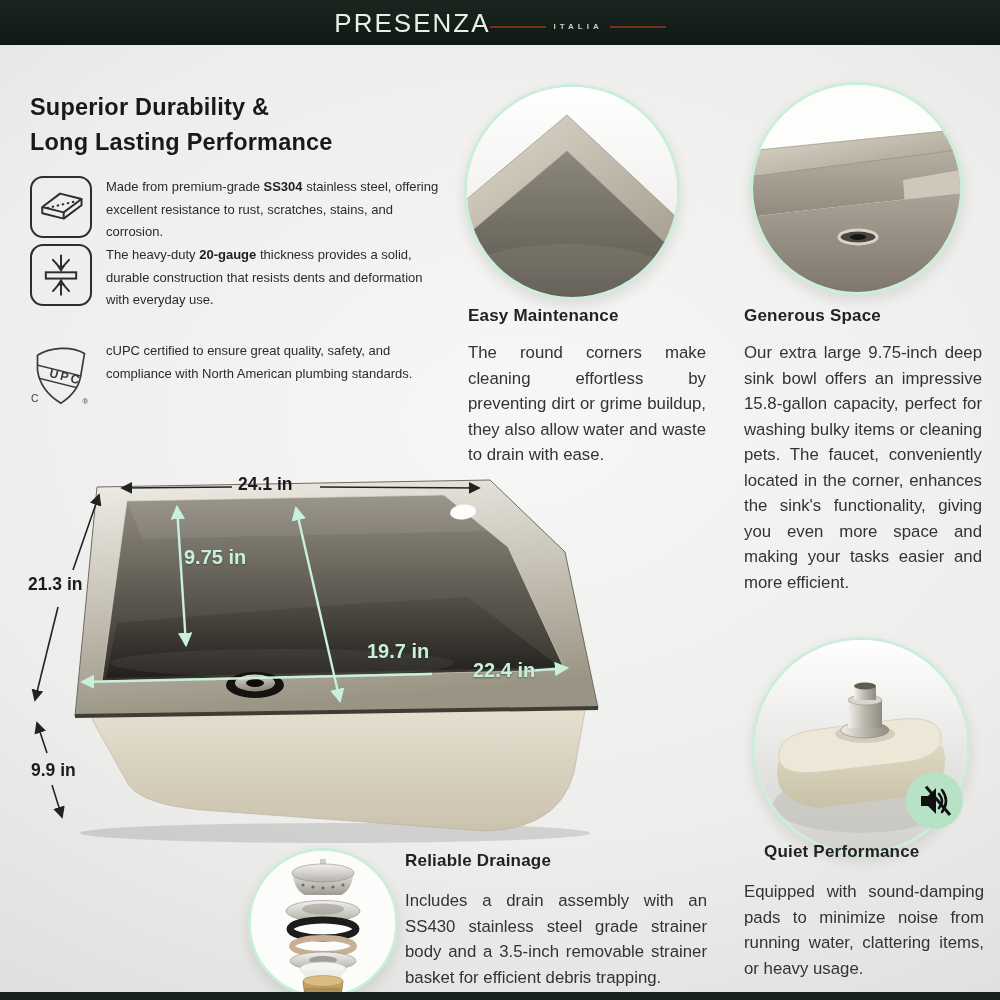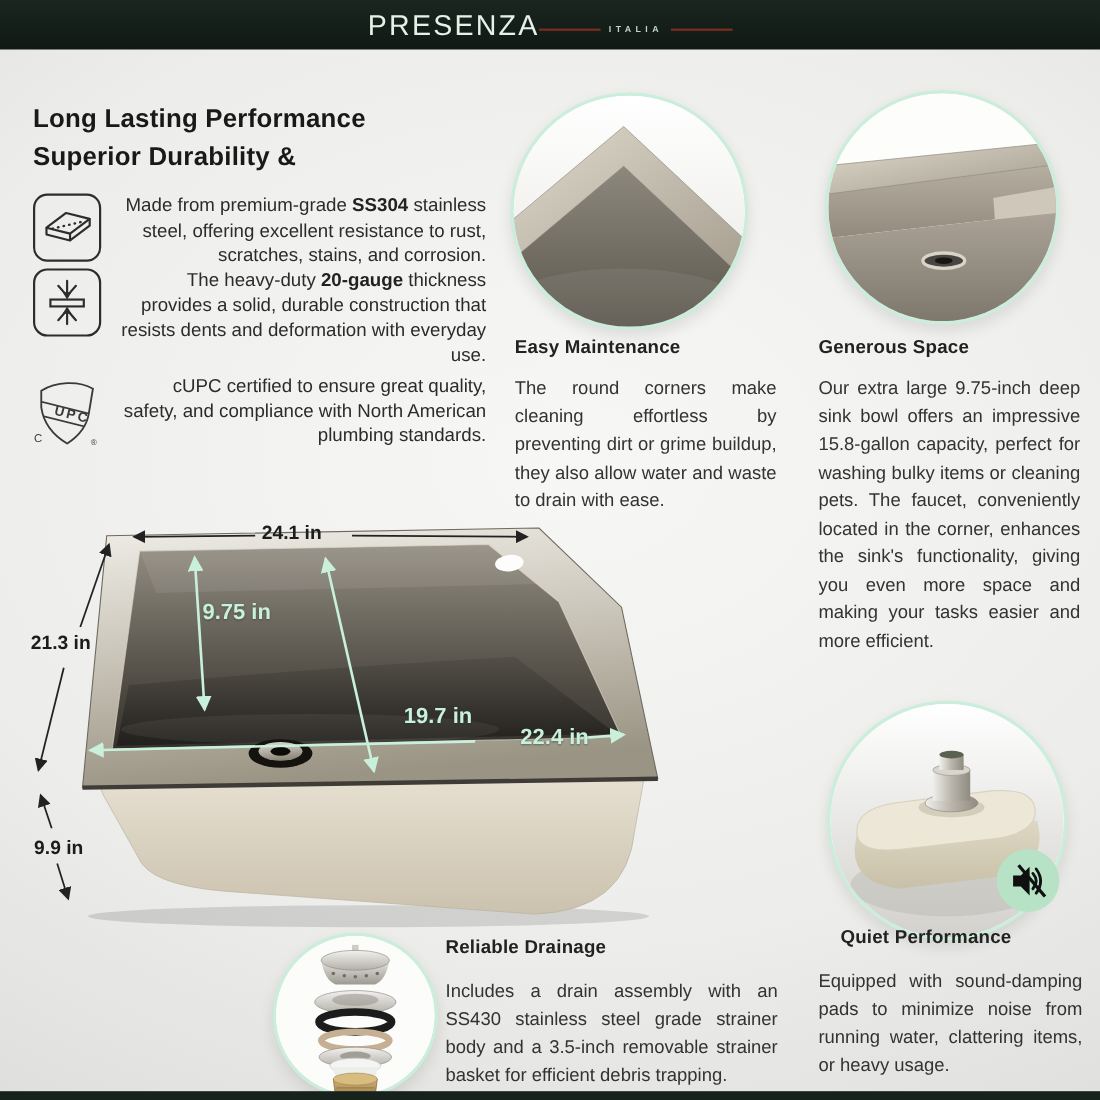--- a/index.html
+++ b/index.html
@@ -16,21 +16,21 @@
   .logo .sub .ln{width:56px;height:2px;background:#7c2d1d;}
   .logo .sub .it{color:#c7d1cb;font-size:8px;letter-spacing:4px;font-weight:600;}
   .ftr{position:absolute;left:0;bottom:0;width:1000px;height:8px;background:#17221c;}
   
   .headline{position:absolute;left:30px;top:90px;font-size:23.5px;font-weight:700;
     color:#191919;line-height:35px;letter-spacing:.2px;}
   .feat{position:absolute;left:30px;display:flex;gap:14px;width:412px;}
   .feat .icobox{flex:0 0 58px;width:58px;height:58px;border:2px solid #2d2d2d;border-radius:13px;
     display:flex;align-items:center;justify-content:center;background:transparent;}
   .feat .iconly{flex:0 0 62px;width:62px;height:66px;display:flex;align-items:flex-start;justify-content:center;}
-  .feat .ftx{font-size:17px;line-height:22.5px;color:#2b2b2b;width:344px;text-align:right;}
+  .feat .ftx{font-size:13px;line-height:22.5px;color:#2b2b2b;width:344px;}
   .feat .ftx b{font-weight:700;color:#222;}
   
   .circ{position:absolute;border-radius:50%;border:3px solid #cbeddb;overflow:hidden;
     background:#fff;box-shadow:0 6px 14px rgba(0,0,0,.10);}
   .circ svg{display:block;}
   
   .sec-h{position:absolute;font-size:17px;font-weight:700;color:#222;letter-spacing:.2px;}
   .sec-b{position:absolute;font-size:16.8px;line-height:25.5px;color:#333;
     text-align:justify;text-justify:inter-word;}
   
@@ -52,22 +52,22 @@
       <div class="nm">PRESENZA</div>
       <div class="sub">
         <span class="ln"></span>
         <span class="it">ITALIA</span>
         <span class="ln"></span>
       </div>
     </div>
   </div>
 
   <div class="headline">
+    <div>Superior Durability &amp;</div>
     <div>Long Lasting Performance</div>
-    <div>Superior Durability &amp;</div>
   </div>
 
   <div class="feat" style="top:176px;">
     <div class="icobox">
       <svg width="50" height="50" viewBox="0 0 56 56">
         <g fill="none" stroke="#2d2d2d" stroke-width="2.2" stroke-linejoin="round">
           <path d="M 7,28 L 27,13 L 51,19 L 31,34 Z"></path>
           <path d="M 7,28 L 7,35 L 31,41 L 31,34"></path>
           <path d="M 31,41 L 51,26 L 51,19"></path>
         </g>

